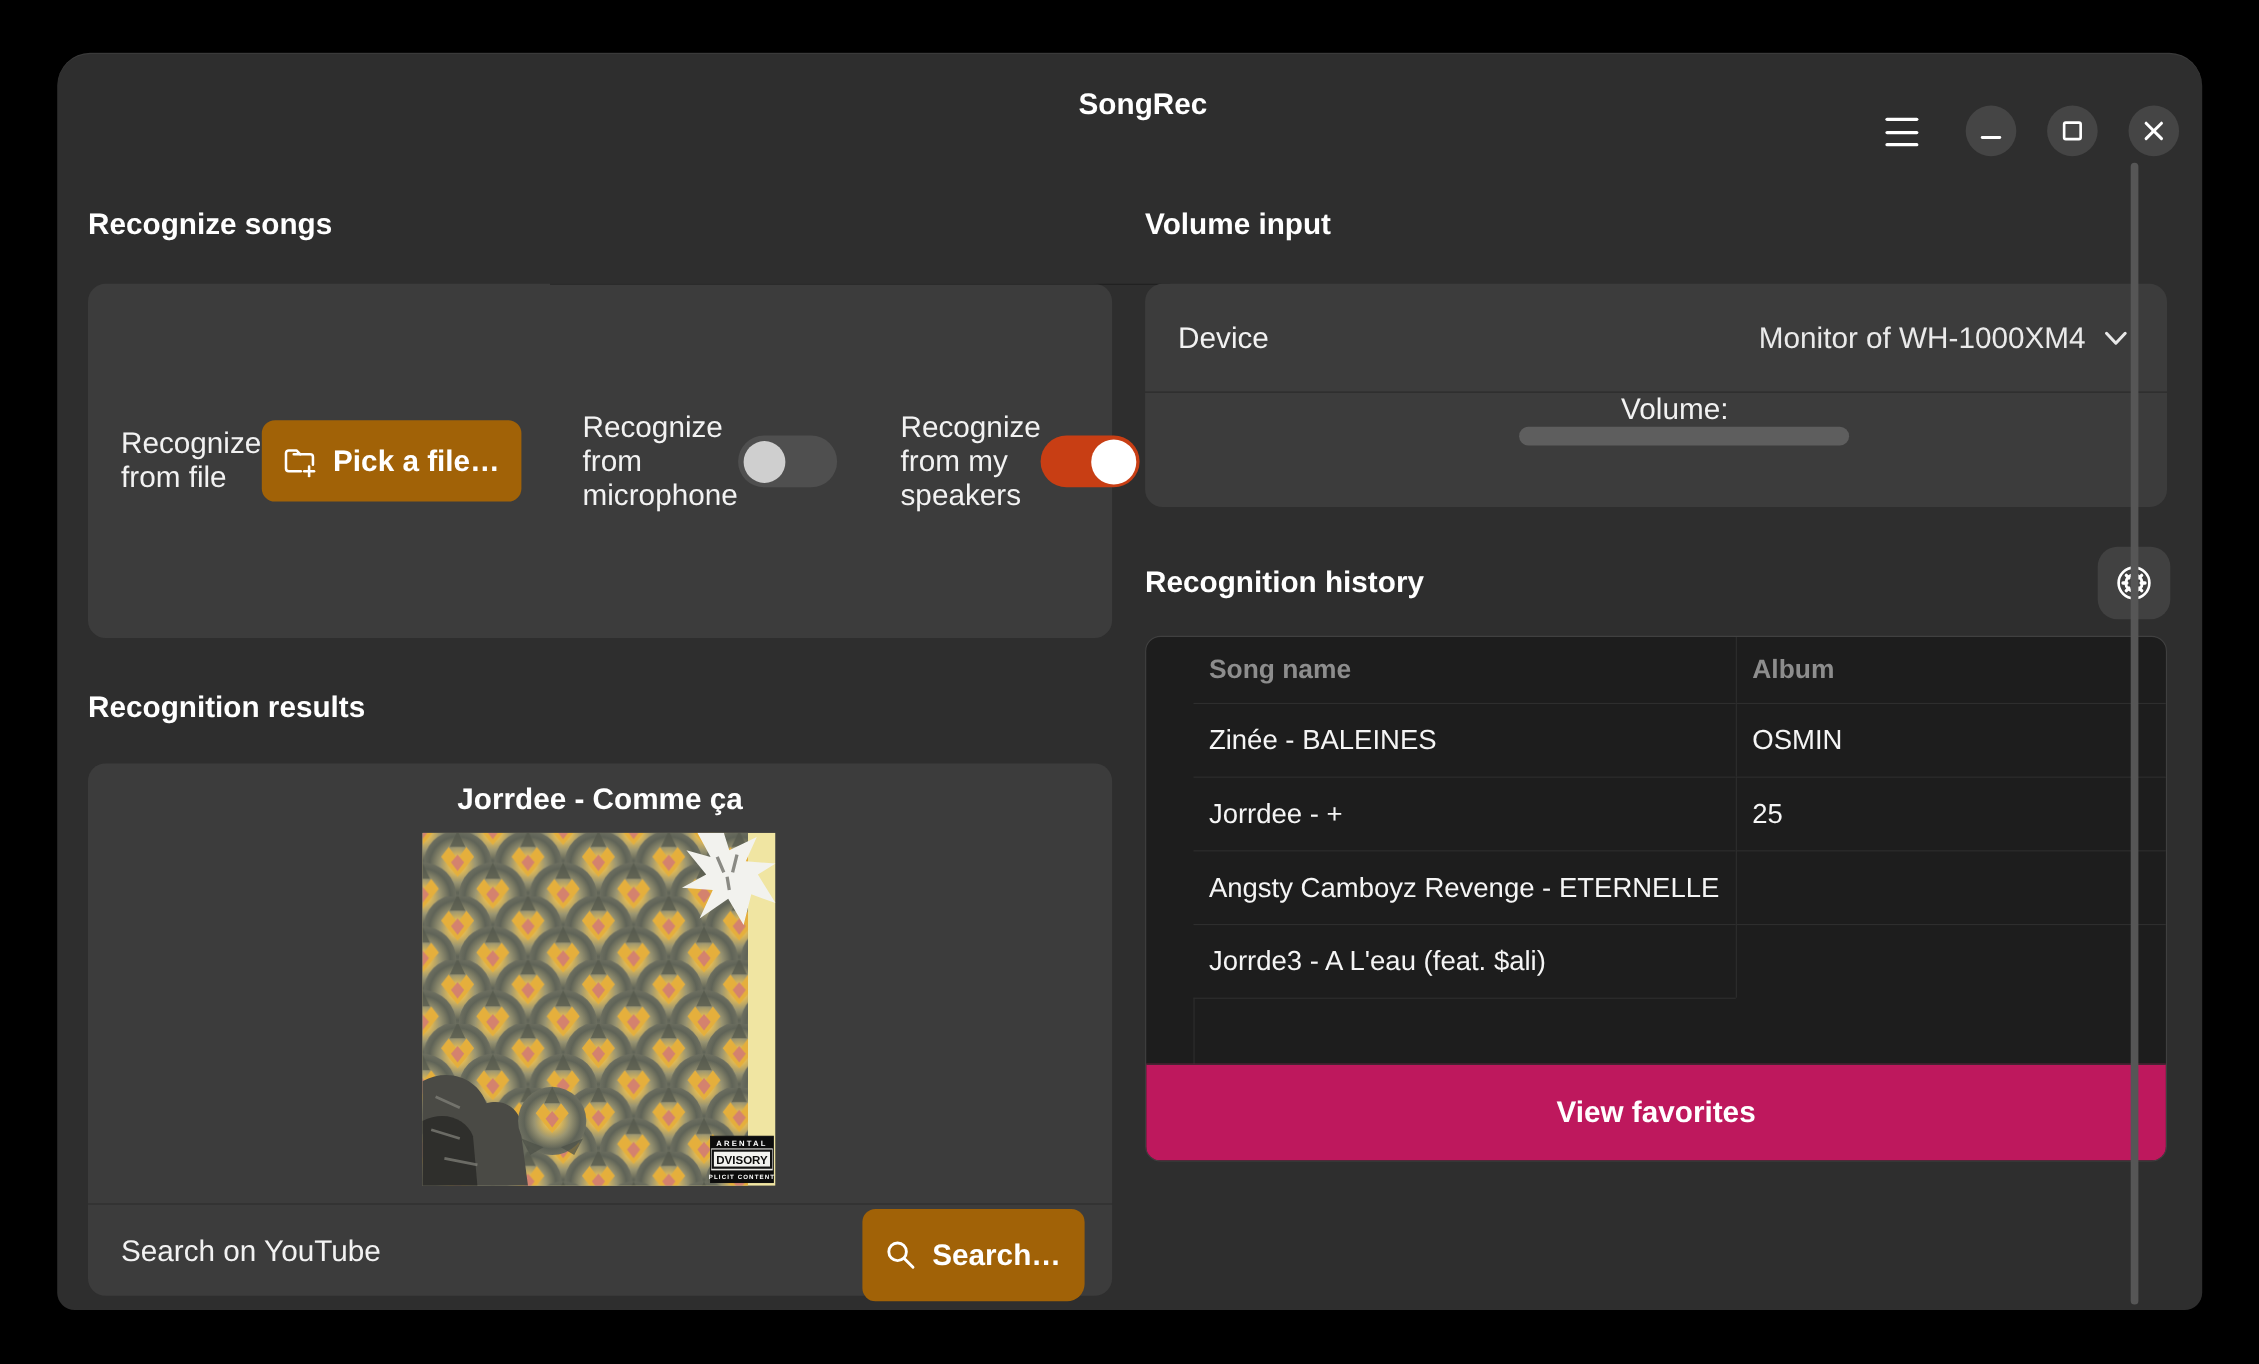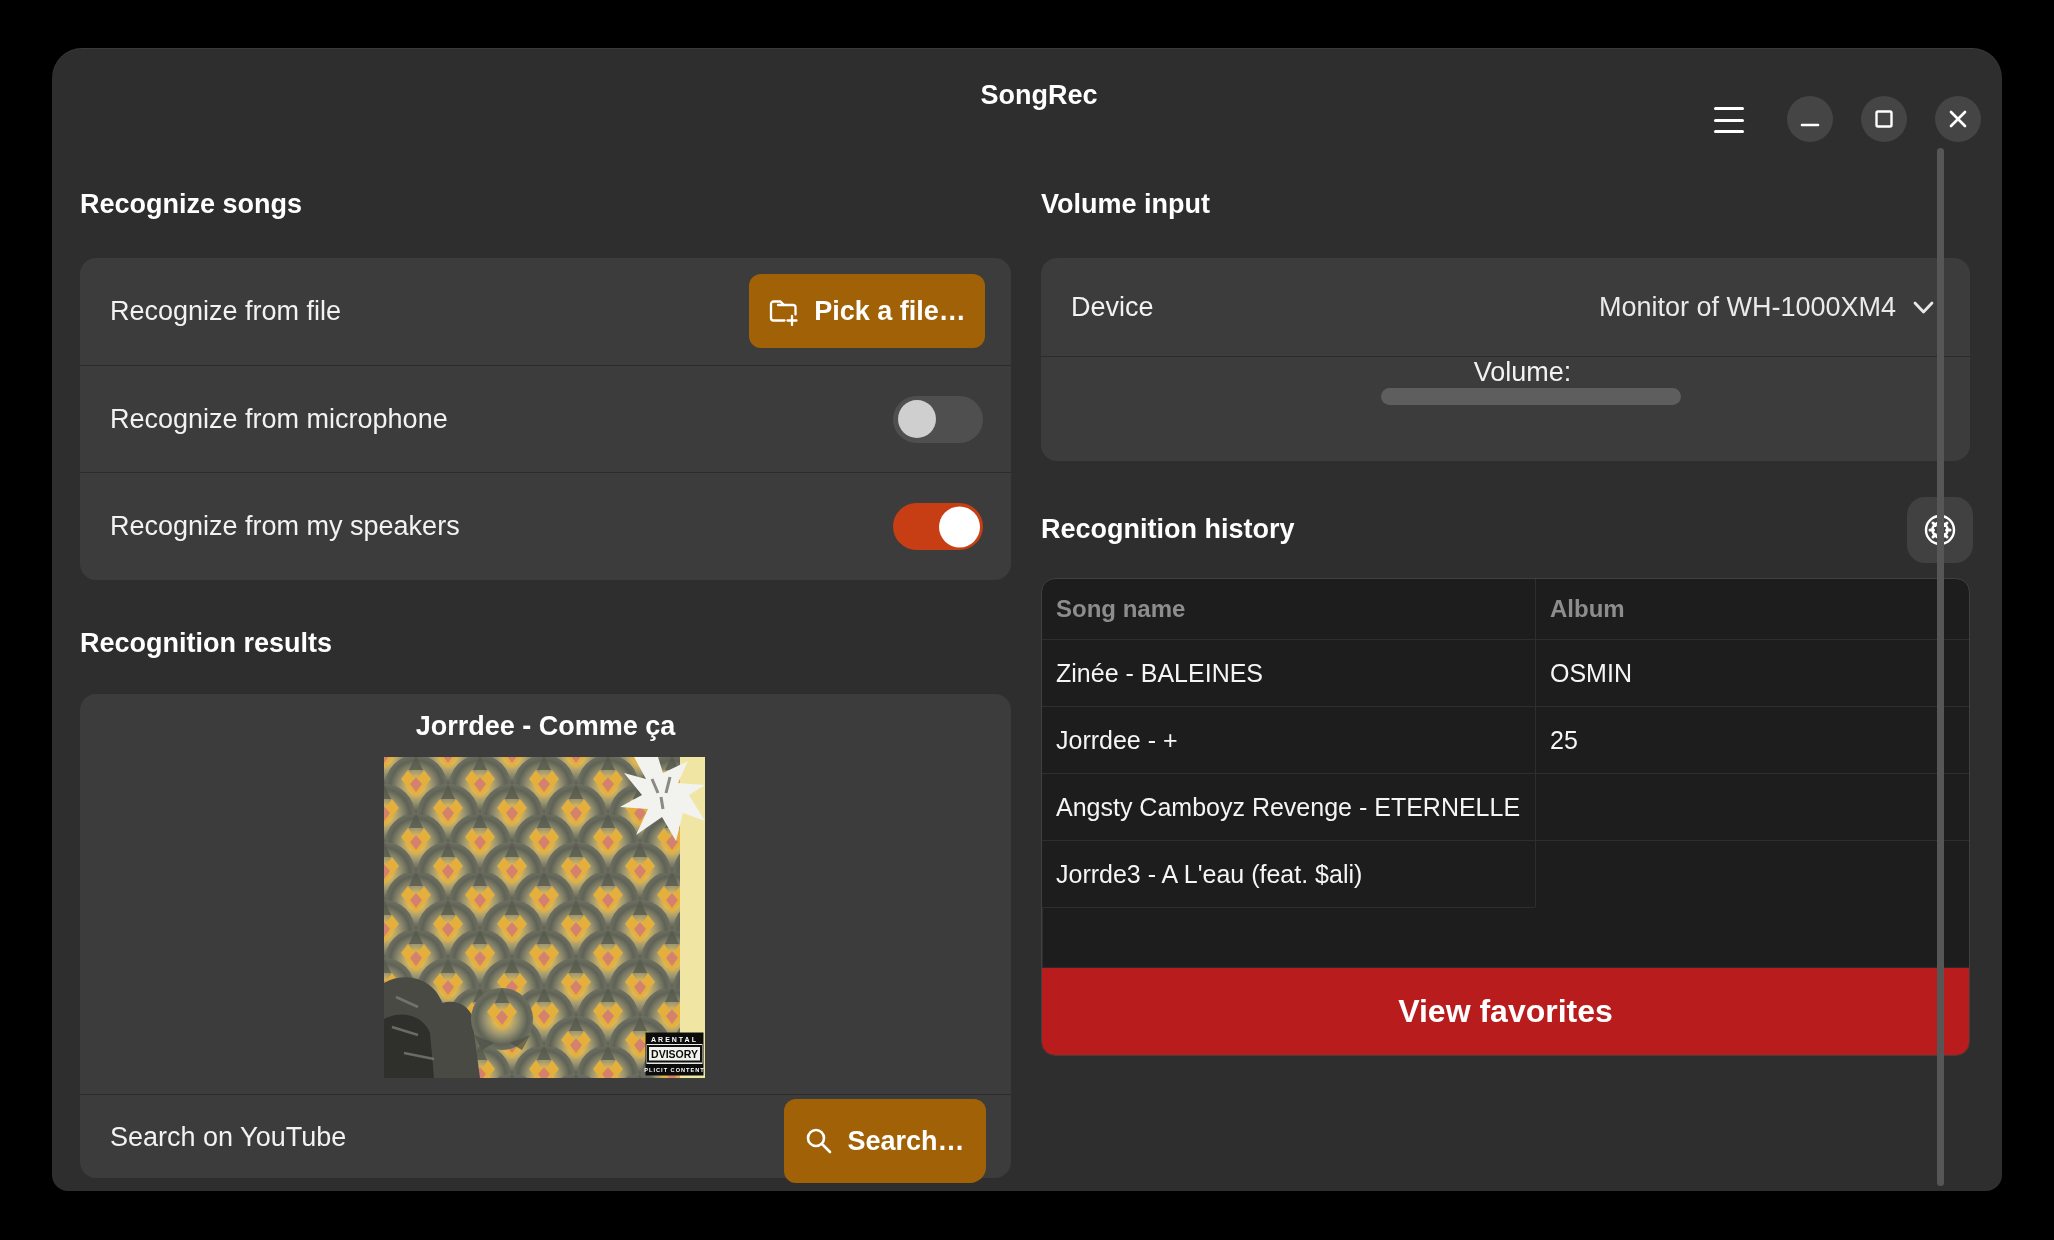--- a/index.html
+++ b/index.html
@@ -19,21 +19,21 @@
     display:flex;align-items:center;justify-content:center;
     color:#fff;font-size:27px;font-weight:700;pointer-events:none;
   }
   .winbtn{position:absolute;top:48px;width:46px;height:46px;border-radius:50%;
     background:#454545;display:flex;align-items:center;justify-content:center;border:none;padding:0;cursor:pointer;}
   .menubtn{position:absolute;left:1662px;top:59px;width:30px;height:26px;background:none;border:none;padding:0;
     display:flex;flex-direction:column;justify-content:space-between;cursor:pointer;}
   .menubtn span{display:block;height:3px;background:#fff;border-radius:2px;}
   .heading{position:absolute;color:#ffffff;font-size:27px;font-weight:700;line-height:36px;}
   .card{position:absolute;background:#3c3c3c;border-radius:16px;}
-  .rowlist{display:flex;flex-direction:column;height:100%;}
+  .rowlist{display:flex;flex-direction:row;height:100%;}
   .rowlist .row{flex:1;display:flex;align-items:center;padding:0 28px 0 30px;}
   .rowlist .row + .row{border-top:1px solid rgba(0,0,0,.28);}
   .rowlabel{color:#f2f2f2;font-size:27px;flex:1;}
   .pillbtn{
     background:#a16207;border:none;border-radius:12px;color:#fff;
     font-size:27px;font-weight:700;display:flex;align-items:center;gap:14px;
     justify-content:center;cursor:pointer;font-family:inherit;
   }
   .pickbtn{width:236px;height:74px;margin-right:-2px;}
   .switch{width:90px;height:47px;border-radius:24px;position:relative;border:none;padding:0;cursor:pointer;}
@@ -49,27 +49,27 @@
     border-top:1px solid rgba(0,0,0,.28);display:flex;align-items:center;}
   .yt-label{color:#f2f2f2;font-size:27px;margin-left:30px;flex:1;}
   .searchbtn{position:absolute;left:704px;top:4px;width:202px;height:84px;border-radius:12px 12px 16px 12px;text-align:right;}
   .devrow{height:98px;display:flex;align-items:center;padding:0 27px 0 30px;}
   .volrow{height:104px;border-top:1px solid rgba(0,0,0,.28);display:flex;align-items:center;padding-left:34px;flex-direction:column;}
   .devvalue{display:flex;align-items:center;gap:14px;color:#eaeaea;font-size:27px;cursor:pointer;background:none;border:none;font-family:inherit;}
   .volbar{width:300px;height:17px;border-radius:9px;background:#5e5e5e;margin-left:16px;}
   .gearbtn{position:absolute;left:1855px;top:449px;width:66px;height:66px;border-radius:18px;
     background:#414141;border:none;display:flex;align-items:center;justify-content:center;cursor:pointer;}
   .historycard{position:absolute;left:989px;top:530px;width:929px;height:478px;
-    border-radius:14px;background:#1d1d1d;border:1px solid #404040;overflow:hidden;box-sizing:border-box;}
+    border-radius:14px;background:#1d1d1d;border:1px solid #404040;overflow:hidden;box-sizing:border-box;padding-left:43px;}
   .tgrid{display:grid;grid-template-columns:493px 1fr;}
   .tcell{padding:0 14px;display:flex;align-items:center;height:60px;color:#8d8d8d;font-size:24px;font-weight:600;overflow:hidden;white-space:nowrap;}
   .trow .tcell{height:66px;color:#f5f5f5;font-size:25px;font-weight:400;border-top:1px solid #2e2e2e;}
   .tcell.c2{border-left:1px solid #2e2e2e;}
-  .favbtn{position:absolute;left:0;bottom:0;width:100%;height:88px;background:#b91c1c;border:none;
-    color:#fff;font-size:32px;font-weight:700;cursor:pointer;border-top:1px solid #2a2a2a;font-family:inherit;}
+  .favbtn{position:absolute;left:0;bottom:0;width:100%;height:88px;background:#be185d;border:none;
+    color:#fff;font-size:27px;font-weight:700;cursor:pointer;border-top:1px solid #2a2a2a;font-family:inherit;}
   .scrollbar{position:absolute;left:1885px;top:100px;width:7px;height:1038px;border-radius:4px;background:#565656;cursor:pointer;}
   svg{display:block;}
 </style>
 </head>
 <body>
 
 <div class="window">
 
   <div class="titlebar-title">SongRec</div>
   <button class="menubtn">

